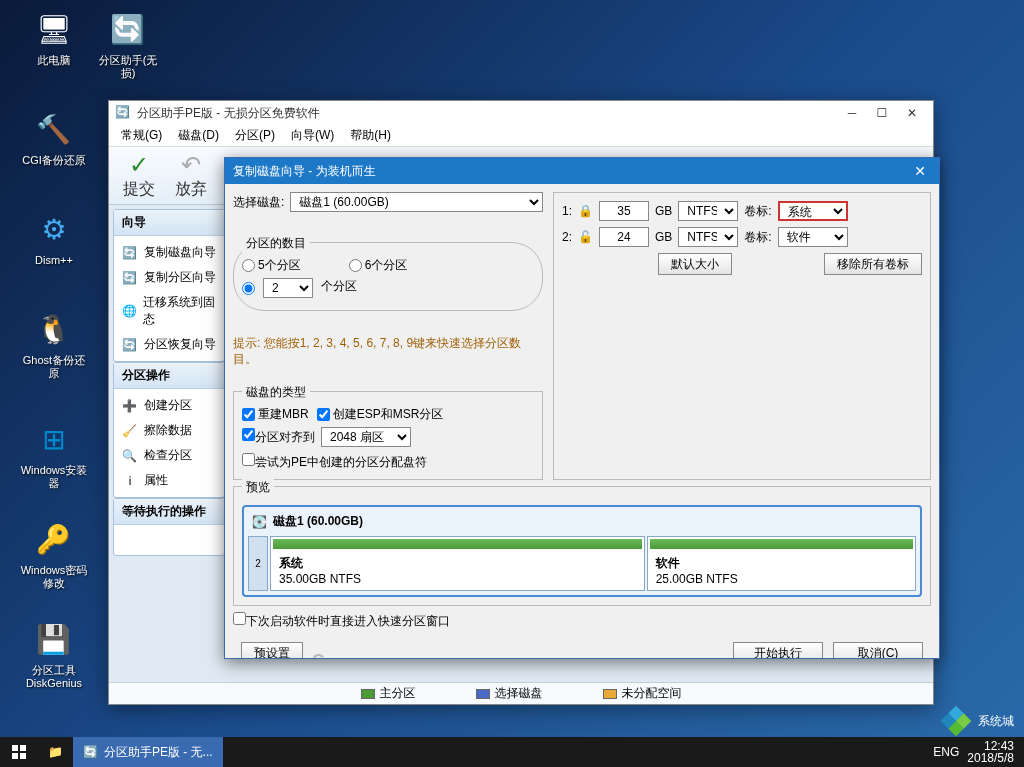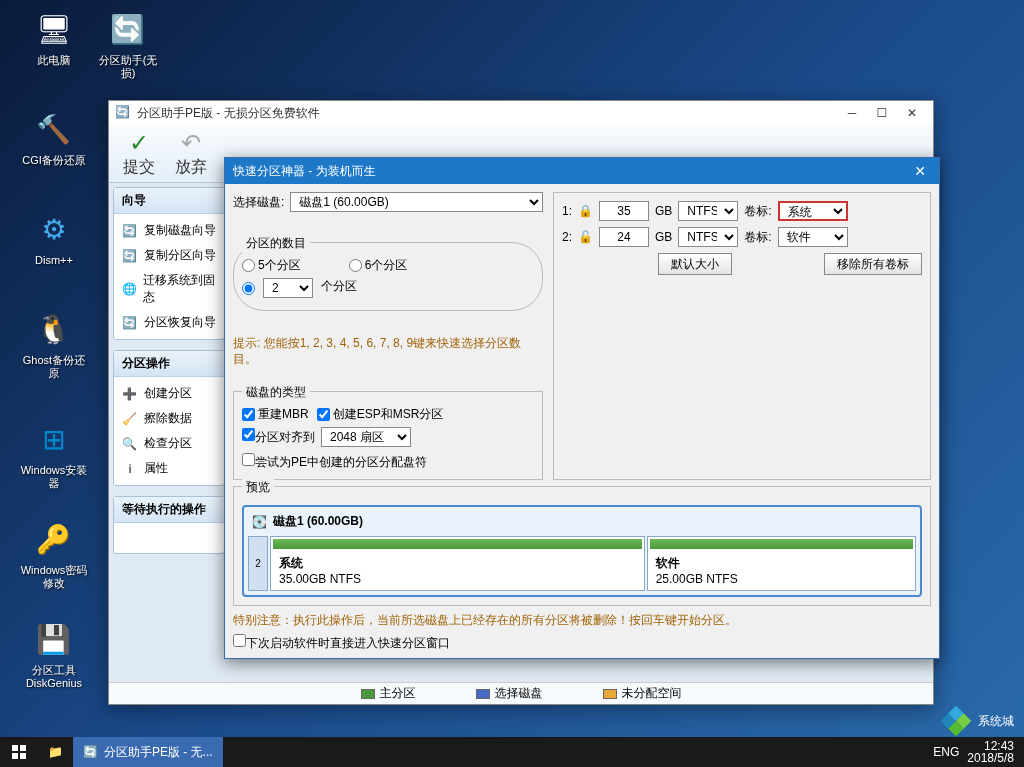--- a/index.html
+++ b/index.html
@@ -24,21 +24,21 @@
 .win-ctrls{margin-left:auto;display:flex;}
 .win-ctrls .wc{width:30px;height:22px;display:flex;align-items:center;justify-content:center;cursor:pointer;color:#333;}
 .menubar{height:22px;background:#fff;display:flex;gap:4px;padding:0 6px;border-bottom:1px solid #ddd;}
 .menubar .mi{padding:2px 6px;cursor:pointer;}
 .toolbar{height:58px;background:linear-gradient(#f8fbfe,#e4eef8);display:flex;align-items:center;padding:0 4px;border-bottom:1px solid #b8c8d8;}
 .toolbar .tb-btn{width:52px;text-align:center;cursor:pointer;padding:2px;}
 .toolbar .tb-btn .ti{font-size:24px;color:#2a8a2a;display:block;}
 .toolbar .tb-btn .tl{font-size:16px;color:#333;text-align:center;}
 .toolbar .tb-btn.disabled .ti{color:#aaa;}
 .app-body{flex:1;display:flex;background:#e0eaf4;position:relative;}
-.sidebar{width:120px;padding:4px;display:flex;flex-direction:column;gap:10px;}
+.sidebar{width:120px;padding:4px;display:flex;flex-direction:column;gap:0;}
 .panel{background:#fff;border:1px solid #a8c0d8;border-radius:3px;}
 .panel-h{background:linear-gradient(#eaf2fa,#d4e4f4);padding:4px 8px;font-weight:bold;border-bottom:1px solid #b8d0e8;}
 .panel-b{padding:4px 2px;}
 .panel-b .li{padding:4px 6px;cursor:pointer;display:flex;align-items:center;gap:6px;}
 .panel-b .li .ic{width:16px;height:16px;display:inline-flex;align-items:center;justify-content:center;}
 .main-area{flex:1;padding:4px;display:flex;flex-direction:column;gap:4px;}
 .headers-row{display:flex;gap:20px;padding:4px 8px;background:#f0f6fc;border:1px solid #c0d4e8;}
 .legend-bar{height:22px;background:#f8fbfe;border-top:1px solid #ccc;display:flex;align-items:center;justify-content:center;gap:60px;padding:0 20px;}
 .leg-item{display:flex;align-items:center;gap:5px;}
 .leg-sq{width:14px;height:10px;border:1px solid #666;}
@@ -123,20 +123,27 @@
 <div class="app-window">
   <div class="titlebar">
     <span class="app-ico">🔄</span>
     <span>分区助手PE版 - 无损分区免费软件</span>
     <div class="win-ctrls">
       <div class="wc">─</div>
       <div class="wc">☐</div>
       <div class="wc close">✕</div>
     </div>
   </div>
+  <div class="menubar">
+    <div class="mi">常规(G)</div>
+    <div class="mi">磁盘(D)</div>
+    <div class="mi">分区(P)</div>
+    <div class="mi">向导(W)</div>
+    <div class="mi">帮助(H)</div>
+  </div>
   <div class="toolbar">
     <div class="tb-btn"><span class="ti">✓</span><span class="tl">提交</span></div>
     <div class="tb-btn disabled"><span class="ti">↶</span><span class="tl">放弃</span></div>
   </div>
   <div class="app-body">
     <div class="sidebar">
       <div class="panel">
         <div class="panel-h">向导</div>
         <div class="panel-b">
           <div class="li">
@@ -226,21 +233,21 @@
       </div>
     <div class="leg-item">
         <div class="leg-sq" style="background:#e8a838;"></div>
         <span>未分配空间</span>
       </div>
   </div>
 </div>
 
 <div class="dialog">
   <div class="dlg-title">
-    <span>快速分区神器 - 为装机而生</span>
+    <span>复制磁盘向导 - 为装机而生</span>
     <div class="dc">✕</div>
   </div>
   <div class="dlg-body">
     <div class="top-row">
 
       <div style="width:310px;display:flex;flex-direction:column;gap:24px;">
         <div class="fld">
           <label>选择磁盘:</label>
           <select style="flex:1;">
             <option>磁盘1 (60.00GB)</option>
@@ -329,21 +336,20 @@
             <div class="pl"><b>系统</b><br><span>35.00GB NTFS</span></div>
           </div>
           <div class="part" style="flex:25;">
             <div class="bar"></div>
             <div class="pl"><b>软件</b><br><span>25.00GB NTFS</span></div>
           </div>
         </div>
       </div>
     </div>
 
-    <div class="hint">特别注意：执行此操作后，当前所选磁盘上已经存在的所有分区将被删除！按回车键开始分区。</div>
     <label><input type="checkbox" style=""><span>下次启动软件时直接进入快速分区窗口</span></label>
 
     <div class="dlg-foot">
       <button class="btn">预设置</button>
       <span style="color:#888;">︽</span>
       <span style="flex:1;"></span>
       <button class="btn" style="width:90px;">开始执行</button>
       <button class="btn" style="width:90px;">取消(C)</button>
     </div>
   </div>

